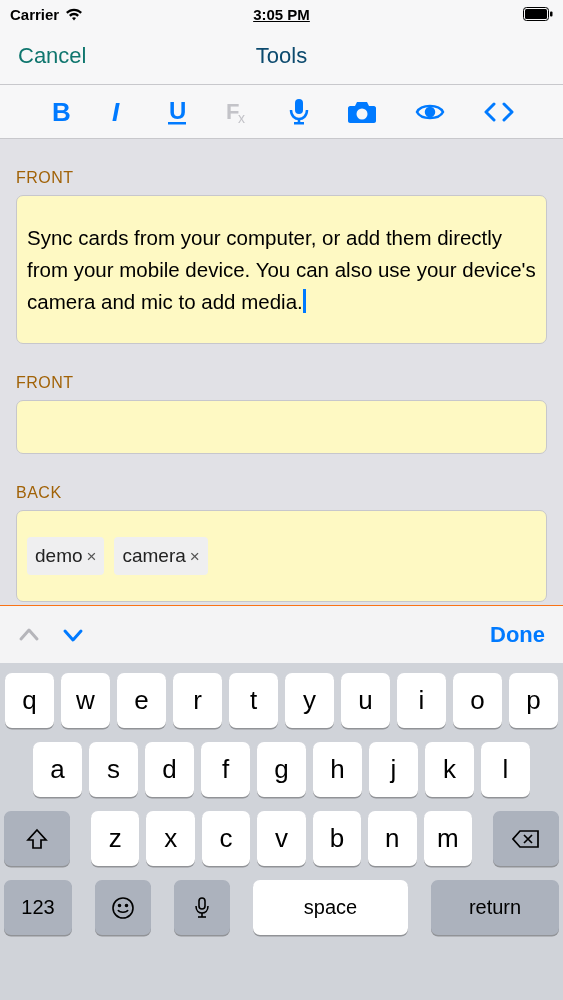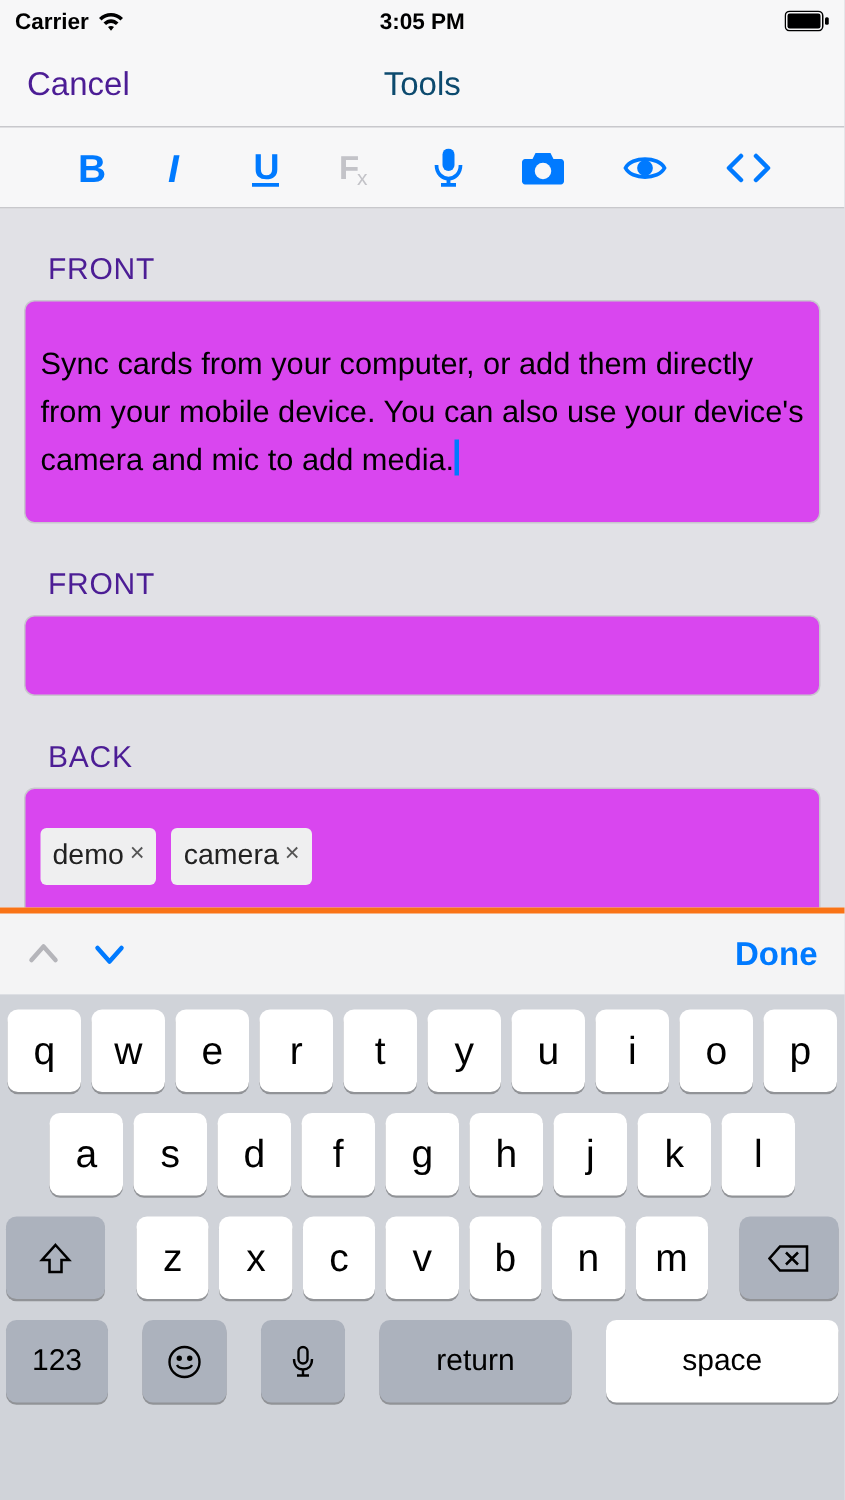--- a/index.html
+++ b/index.html
@@ -1,40 +1,40 @@
 <!DOCTYPE html>
 <html><head>
 <meta charset="utf-8">
 <style>
 * { margin: 0; padding: 0; box-sizing: border-box; font-family: -apple-system, BlinkMacSystemFont, "Helvetica Neue", sans-serif; }
 html, body { width: 563px; height: 1000px; overflow: hidden; background: #e1e1e6; }
 
 .status-bar { height: 28px; background: #f7f7f8; display: flex; align-items: center; justify-content: space-between; padding: 0 10px; font-size: 15px; font-weight: 600; }
 .status-left, .status-right { display: flex; align-items: center; gap: 6px; }
-.status-center { position: absolute; left: 50%; transform: translateX(-50%); }
+.status-center { position: absolute; left: 50%; transform: translateX(-50%); text-decoration: underline; }
 
 .nav-bar { height: 56px; background: #f7f7f8; display: flex; align-items: center; justify-content: space-between; padding: 0 18px; position: relative; }
-.nav-btn { color: #4c1d95; font-size: 22px; background: none; border: none; }
+.nav-btn { color: #0f766e; font-size: 22px; background: none; border: none; }
 .nav-title { position: absolute; left: 50%; transform: translateX(-50%); color: #0c4a6e; font-size: 22px; }
 
 .toolbar { height: 55px; background: #f7f7f8; border-top: 1px solid #c8c8cc; border-bottom: 1px solid #c8c8cc; display: flex; align-items: center; justify-content: space-around; padding: 0 30px; }
 .tool { color: #007aff; display: flex; align-items: center; justify-content: center; }
 .tool.disabled { color: #c3c3c8; }
 
 .content { padding: 0 16px; }
-.section-label { color: #4c1d95; font-size: 20px; letter-spacing: 0.5px; margin-top: 30px; margin-bottom: 8px; margin-left: 16px; }
-.field { background: #d946ef; border: 1px solid #c7c7cc; border-radius: 7px; padding: 26px 10px; font-size: 20.5px; line-height: 1.55; color: #000; min-height: 48px; }
+.section-label { color: #a16207; font-size: 16px; letter-spacing: 0.5px; margin-top: 30px; margin-bottom: 8px; }
+.field { background: #fef9c3; border: 1px solid #c7c7cc; border-radius: 7px; padding: 26px 10px; font-size: 20.5px; line-height: 1.55; color: #000; min-height: 48px; }
 .field.front { min-height: 104px; position: relative; }
 .cursor { display: inline-block; width: 3px; height: 24px; background: #007aff; vertical-align: -4px; }
 
 .tags-field { display: flex; gap: 10px; align-items: center; }
-.tag { background: #efeff0; border-radius: 4px; padding: 4px 8px; font-size: 19px; display: flex; align-items: flex-start; gap: 4px; color: #222; }
+.tag { background: #efeff0; border-radius: 4px; padding: 4px 8px; font-size: 19px; display: flex; align-items: flex-end; gap: 4px; color: #222; }
 .tag-x { color: #555; font-size: 17px; }
 
-.kb-acc { position: absolute; bottom: 337px; left: 0; right: 0; height: 58px; background: #f4f4f5; border-top: 4px solid #f97316; display: flex; align-items: center; justify-content: space-between; padding: 0 18px; }
+.kb-acc { position: absolute; bottom: 337px; left: 0; right: 0; height: 58px; background: #f4f4f5; border-top: 1px solid #f97316; display: flex; align-items: center; justify-content: space-between; padding: 0 18px; }
 .kb-acc-left { display: flex; gap: 22px; }
 .kb-acc-chev { width: 22px; height: 22px; }
 .kb-done { color: #007aff; font-size: 22px; font-weight: 600; background: none; border: none; }
 
 .keyboard { position: absolute; bottom: 0; left: 0; right: 0; height: 337px; background: #d0d3d9; padding: 10px 4px 6px; }
 .kb-row { display: flex; justify-content: center; gap: 7px; margin-bottom: 14px; }
 .key { background: #fff; border-radius: 7px; box-shadow: 0 1.5px 0 rgba(0,0,0,0.3); height: 55px; display: flex; align-items: center; justify-content: center; font-size: 26px; color: #000; flex: 1; max-width: 49px; }
 .key.fn { background: #acb2bd; }
 .key.shift, .key.del { flex: 0 0 66px; max-width: 66px; }
 .key.num { flex: 0 0 68px; max-width: 68px; font-size: 20px; }
@@ -212,16 +212,16 @@
         </svg>
       </div>
     <div class="key fn mic">
         <svg width="16" height="22" viewBox="0 0 16 22" fill="none" stroke="#000" stroke-width="1.6">
           <rect x="5" y="1" width="6" height="11" rx="3"></rect>
           <path d="M2 9 C2 14 5 16 8 16 C11 16 14 14 14 9"></path>
           <line x1="8" y1="16" x2="8" y2="20"></line>
           <line x1="4" y1="20" x2="12" y2="20"></line>
         </svg>
       </div>
+    <div class="key space">space</div>
     <div class="key return">return</div>
-    <div class="key space">space</div>
   </div>
 </div>
 
 </body></html>

